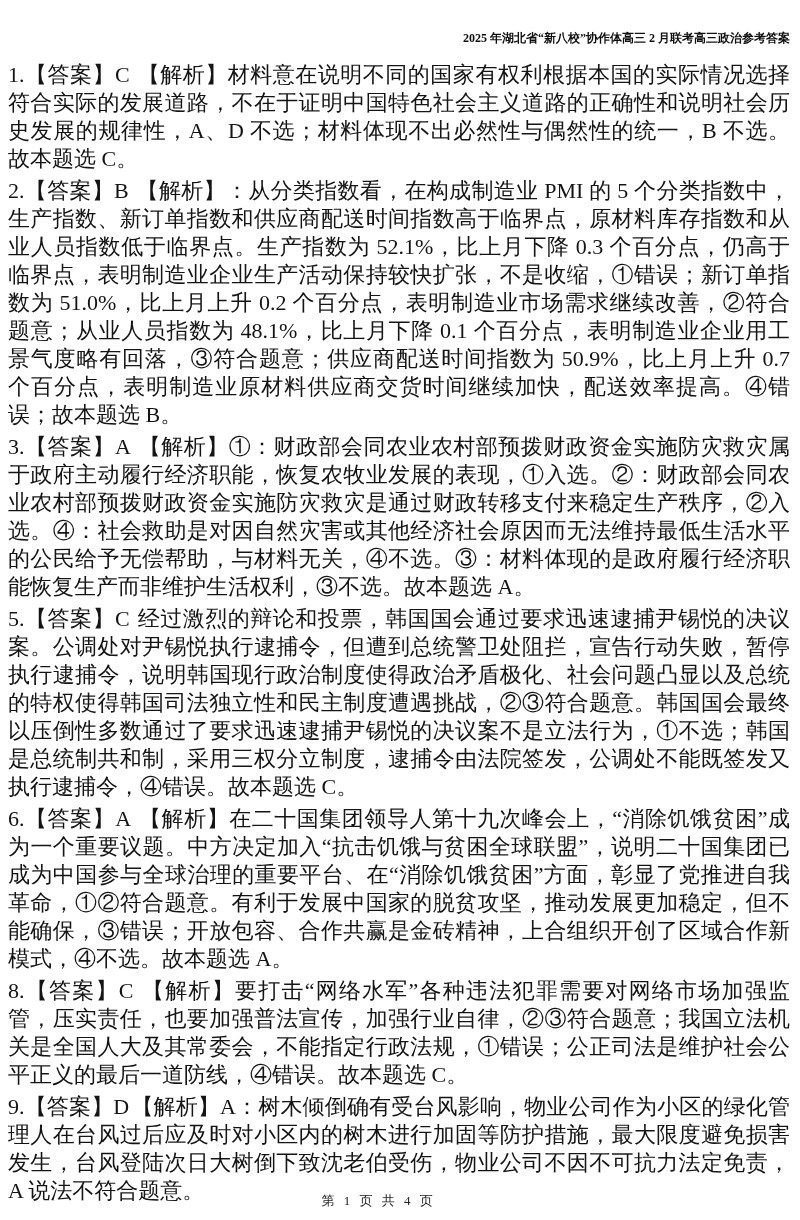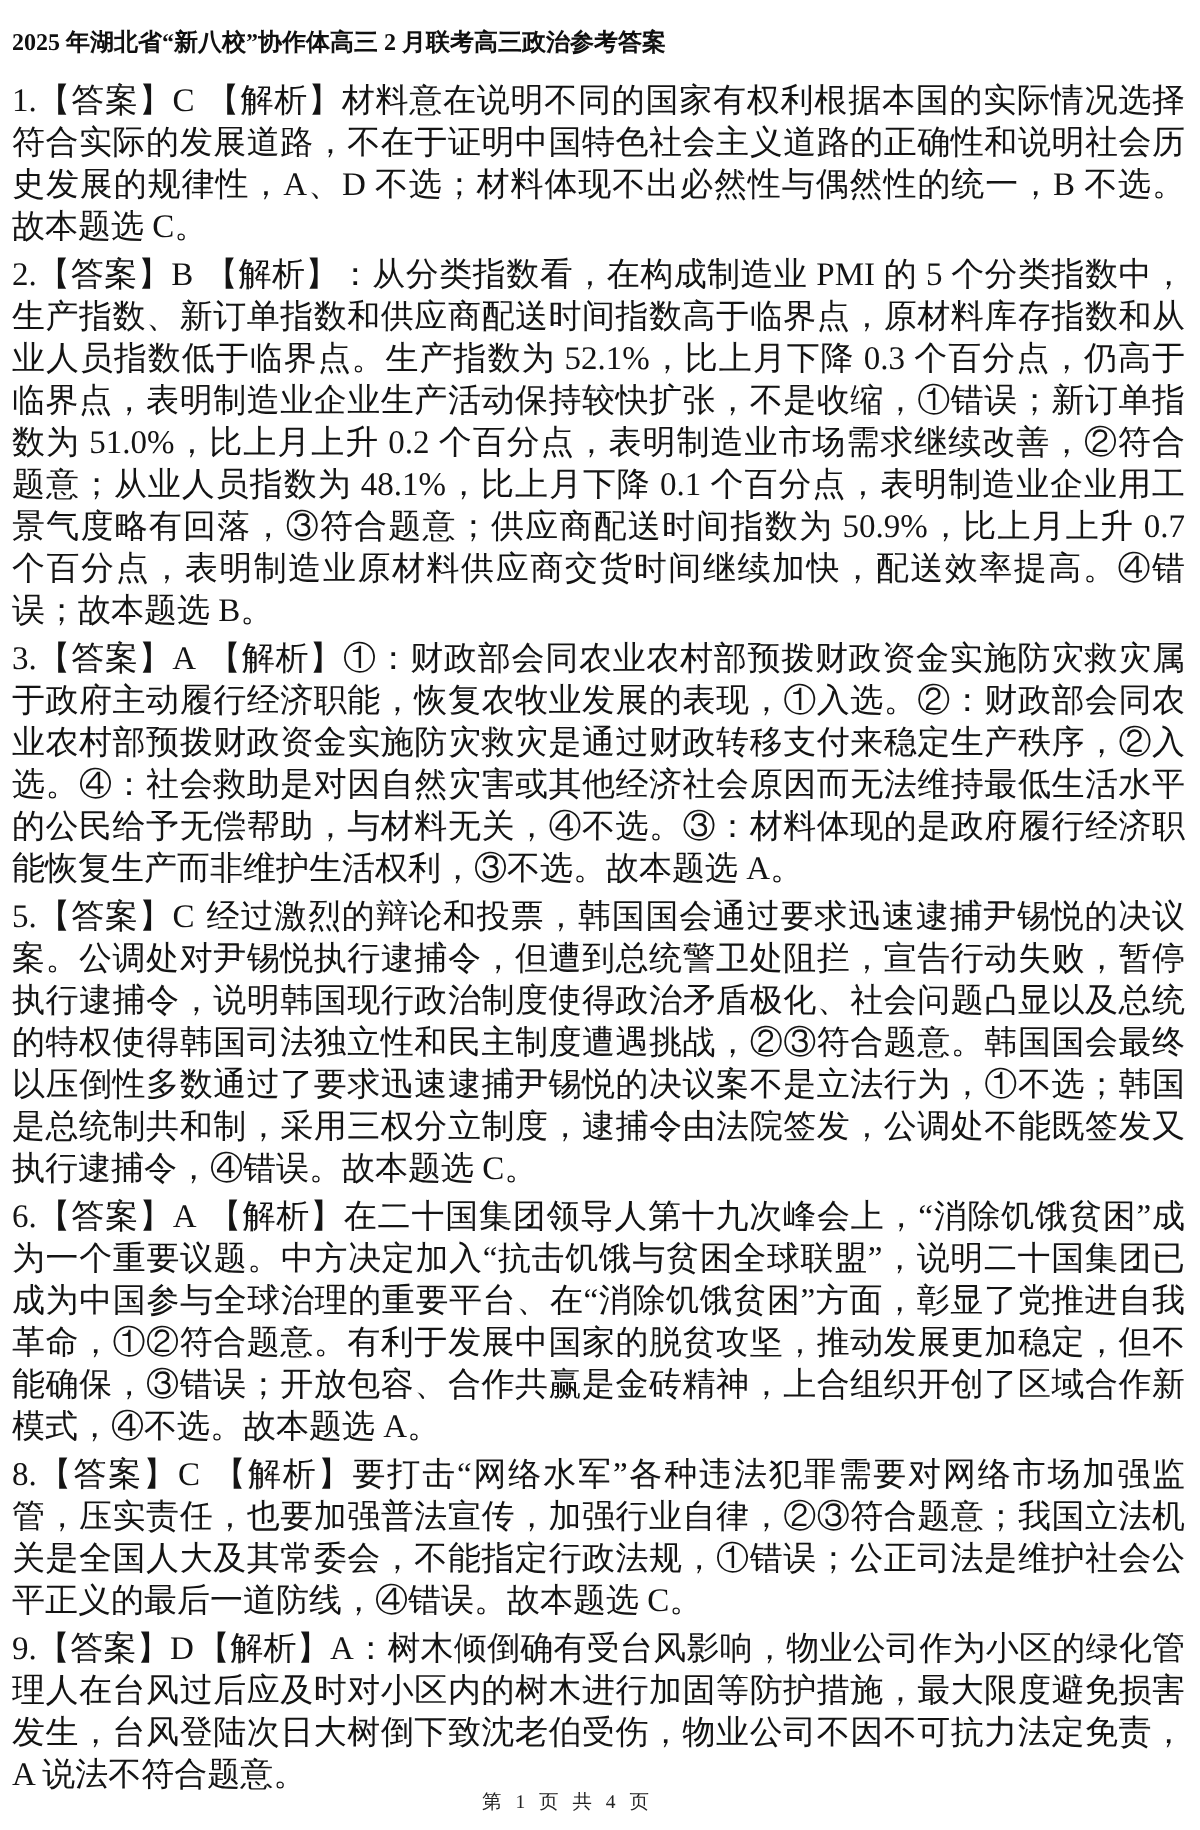--- a/index.html
+++ b/index.html
@@ -13,24 +13,24 @@
     position: relative;
     overflow: hidden;
     font-family: "Liberation Serif", "DejaVu Serif", serif;
     color: #141414;
   }
   .page {
     padding: 18px 10px 0 8px;
     box-sizing: border-box;
   }
   .title {
-    font-size: 16px;
+    font-size: 12px;
     font-weight: bold;
-    text-align: left;
-    margin: 0 0 14px 0;
+    text-align: right;
+    margin: 12px 0 14px 0;
     color: #101010;
   }
   .content {
     font-size: 22px;
     line-height: 28px;
     text-align: justify;
   }
   .item {
     margin: 0 0 4px 0;
   }

